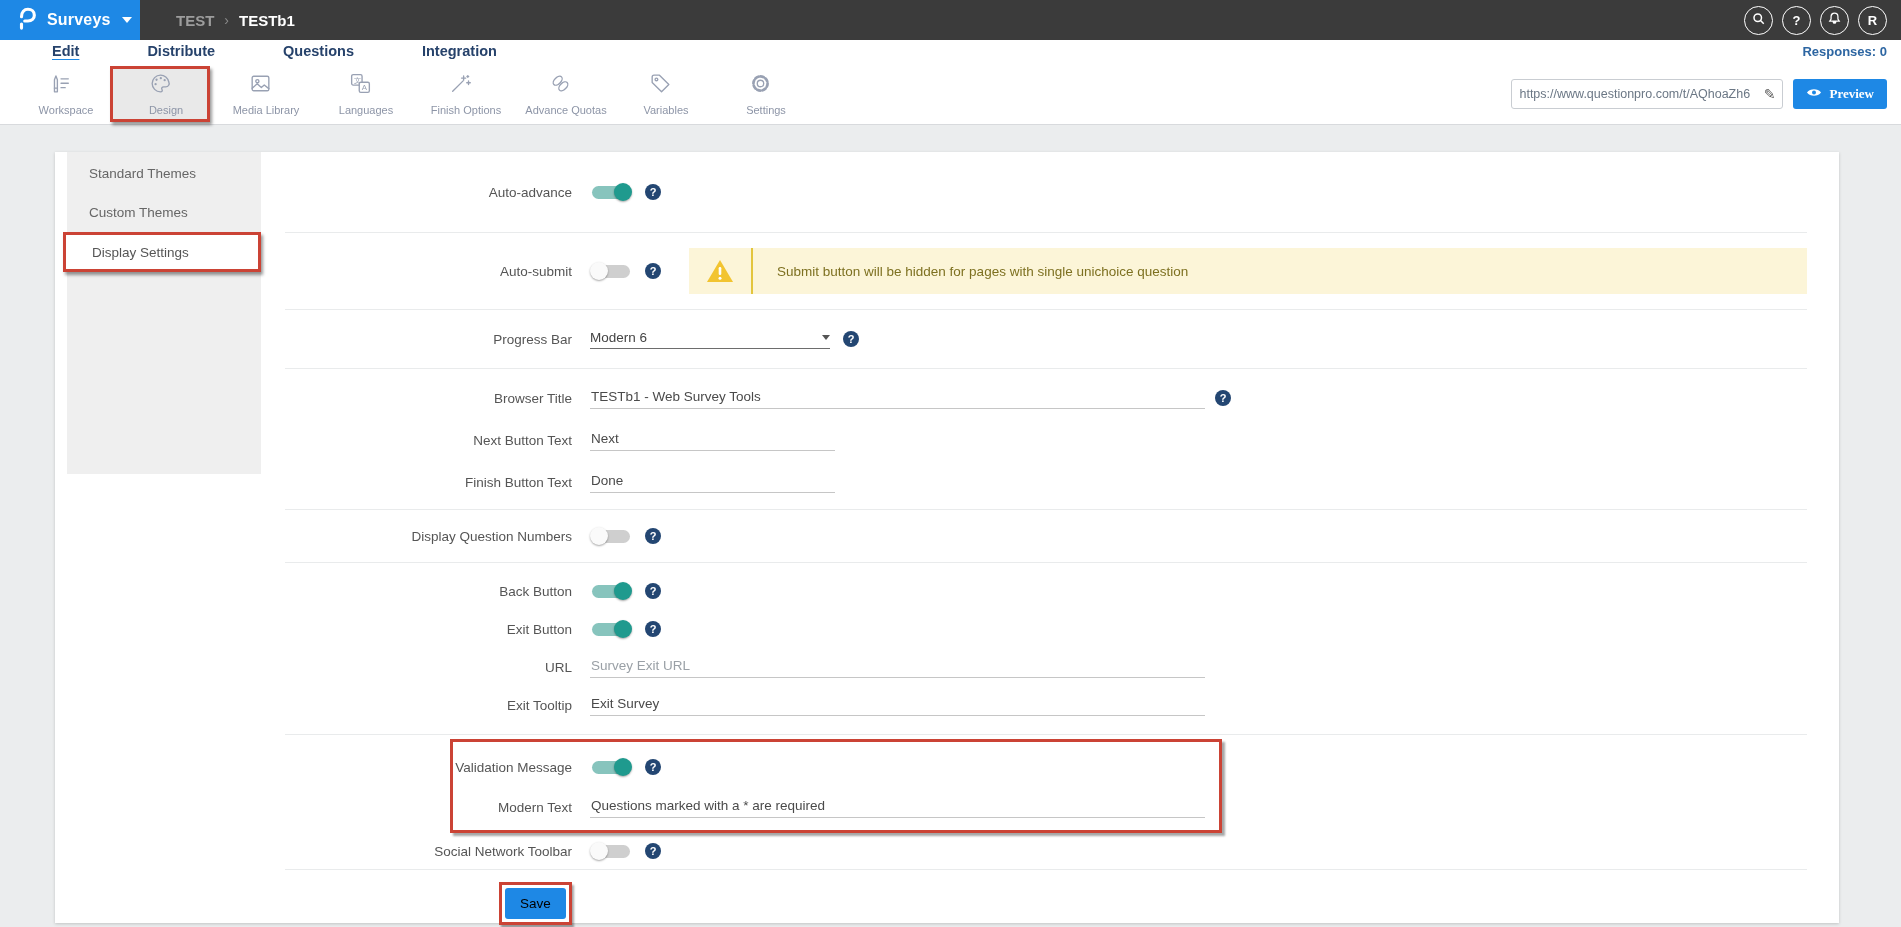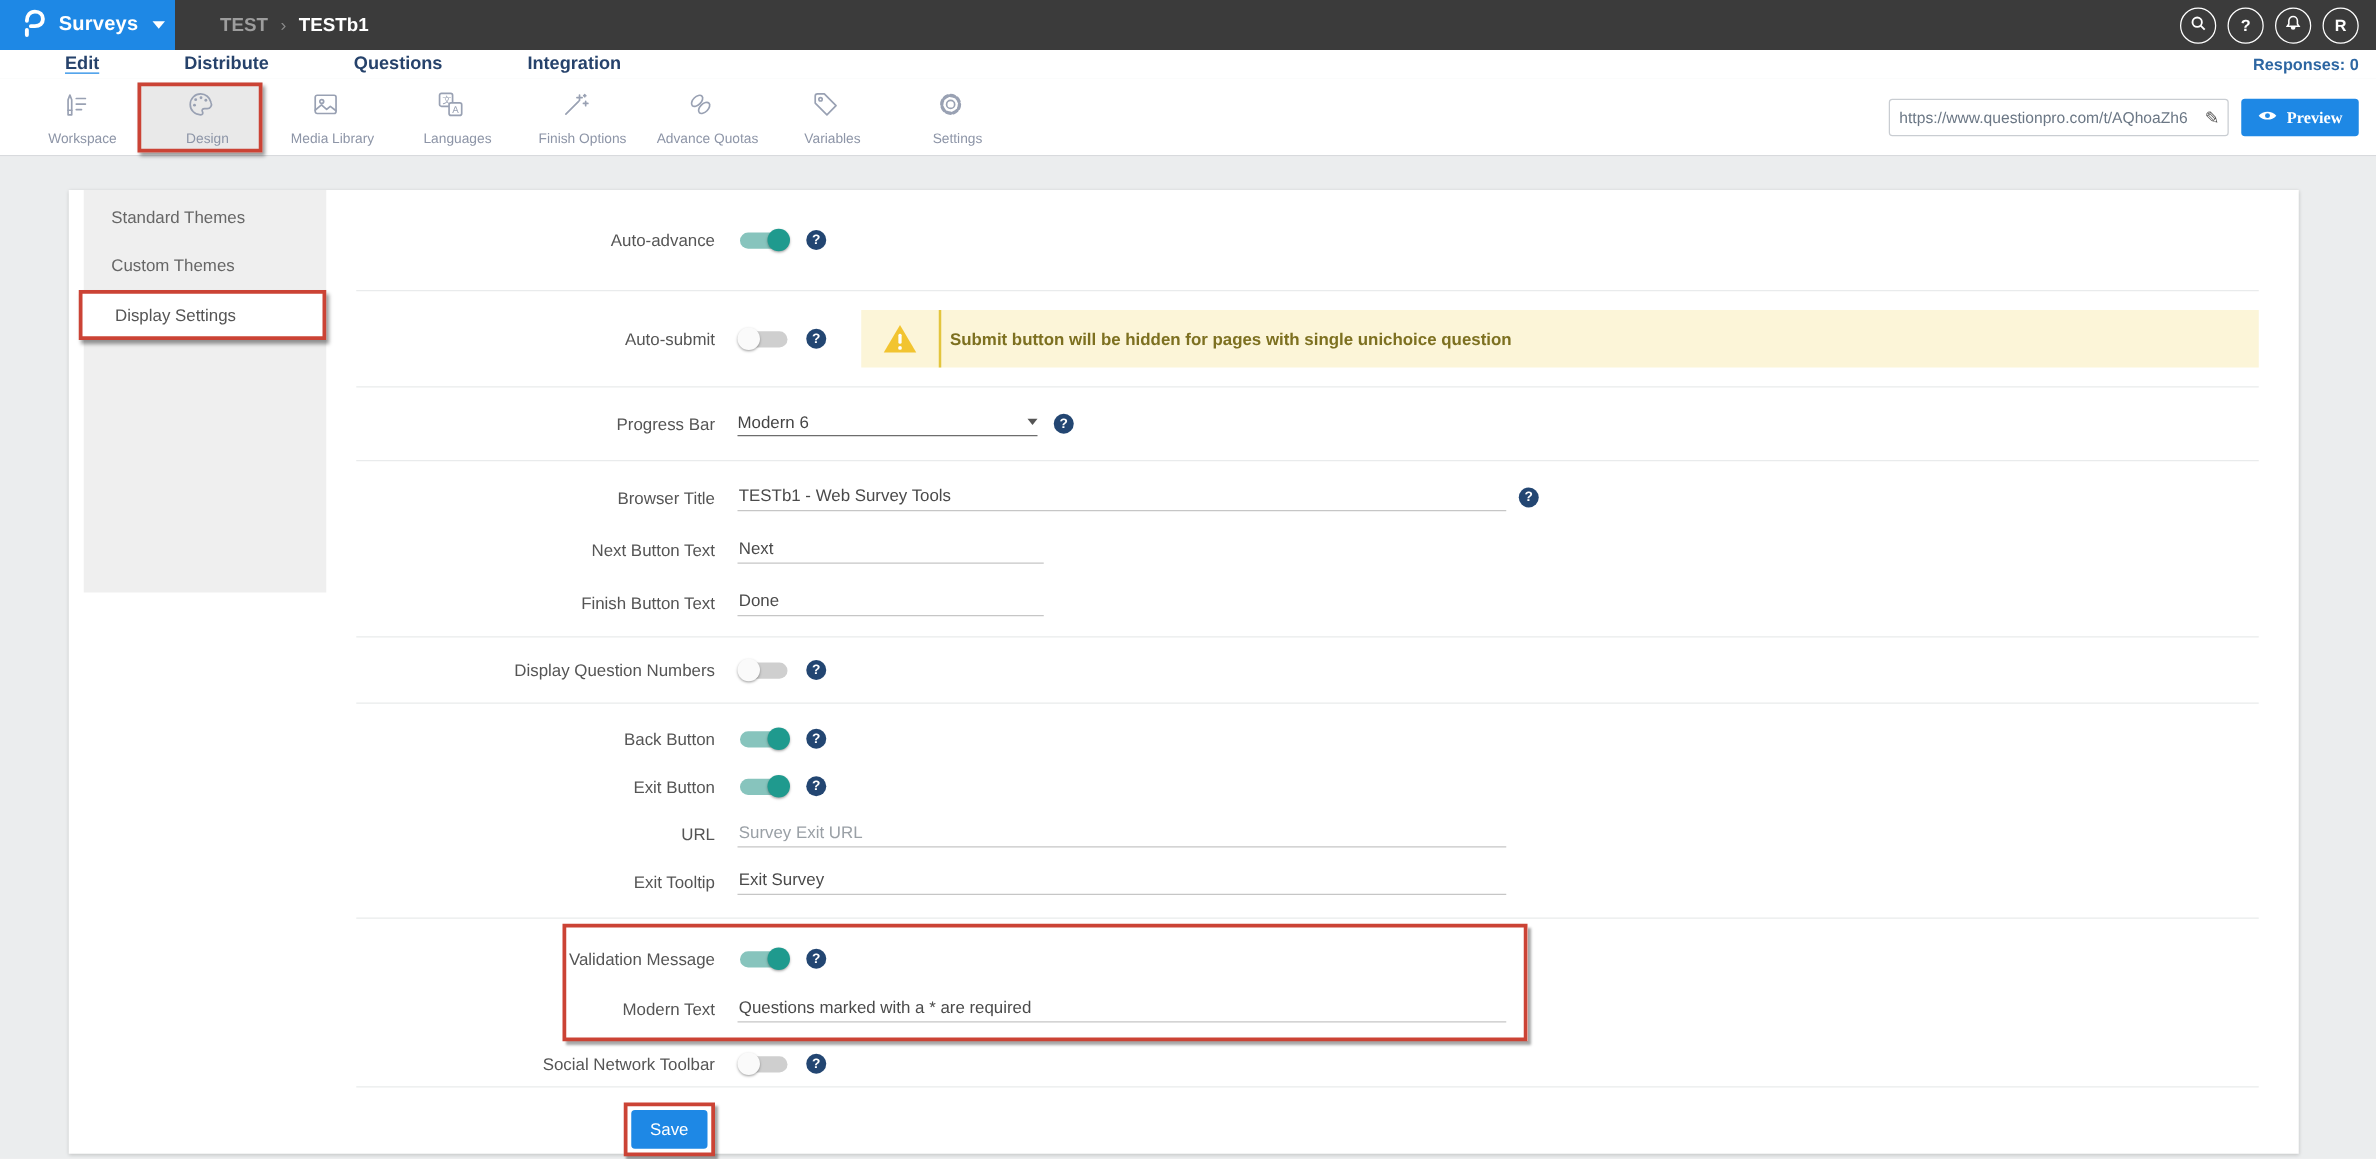--- a/index.html
+++ b/index.html
@@ -56,34 +56,34 @@
   .toggle { width:42px; height:18px; position:relative; flex:none; cursor:pointer; }
   .toggle .track { position:absolute; left:2px; right:2px; top:2.5px; bottom:2.5px; border-radius:8px; background:#cfcfcf; }
   .toggle.on .track { background:#87c4bd; }
   .toggle .knob { position:absolute; top:0; left:0; width:18px; height:18px; border-radius:50%; background:#fafafa; box-shadow:0 1px 2px rgba(0,0,0,.35); }
   .toggle.on .knob { left:auto; right:0; background:#1f9a8e; }
   .help { width:16px; height:16px; border-radius:50%; background:#234672; color:#fff; font-size:11px; font-weight:bold; display:flex; align-items:center; justify-content:center; margin-left:13px; flex:none; cursor:pointer; }
 
   .warnbar { flex:1; height:46px; margin-left:28px; background:#fcf5d8; display:flex; align-items:center; }
   .warn-ic { width:62px; display:flex; align-items:center; justify-content:center; }
   .warn-div { width:2px; height:46px; background:#e3c53d; }
-  .warn-text { padding-left:7px; font-size:13.5px; font-weight:bold; color:#7d7020; }
+  .warn-text { padding-left:24px; font-size:13.5px; font-weight:normal; color:#7d7020; }
 
   .pselect { width:240px; border-bottom:1px solid #6d6d6d; display:flex; align-items:center; justify-content:space-between; padding-bottom:3px; cursor:pointer; }
   .pselect .val { font-size:13.5px; color:#444; }
   .pselect .caret { width:0; height:0; border-left:4.5px solid transparent; border-right:4.5px solid transparent; border-top:5.5px solid #555; }
 
   input.tin { border:none; border-bottom:1px solid #c6c6c6; font-size:13.5px; color:#4a4a4a; padding:2px 1px 4px; outline:none; background:transparent; font-family:inherit; }
   input.tin::placeholder { color:#9aa0a6; }
   .w-wide { width:615px; } .w-mid { width:245px; }
 
   .valsec { position:relative; padding:12px 0 6px; }
   .red-frame { position:absolute; left:197px; width:772px; top:4px; bottom:0; border:3px solid #cb4335; box-shadow:3px 3px 2px rgba(0,0,0,.35); pointer-events:none; }
   .save-wrap { margin-left:246px; margin-top:12px; display:inline-block; border:3px solid #cb4335; box-shadow:2px 3px 2px rgba(0,0,0,.35); padding:3px; }
-  .save-btn { background:#1e88e5; color:#ffffff; border:none; border-radius:3px; font-size:13.5px; padding:8px 15px; cursor:pointer; font-family:inherit; }
+  .save-btn { background:#1e88e5; color:#000000; border:none; border-radius:3px; font-size:13.5px; padding:8px 15px; cursor:pointer; font-family:inherit; }
 
   .r1 { height:80px; } .r2 { height:76px; } .r3 { height:58px; }
   .g4 { padding:8px 0 6px; } .g4 .row { height:42px; }
   .r5 { height:52px; }
   .g6 { padding:9px 0 10px; } .g6 .row { height:38px; }
   .vrow { height:40px; }
   .rsoc { height:36px; }
 </style>
 </head>
 <body>

